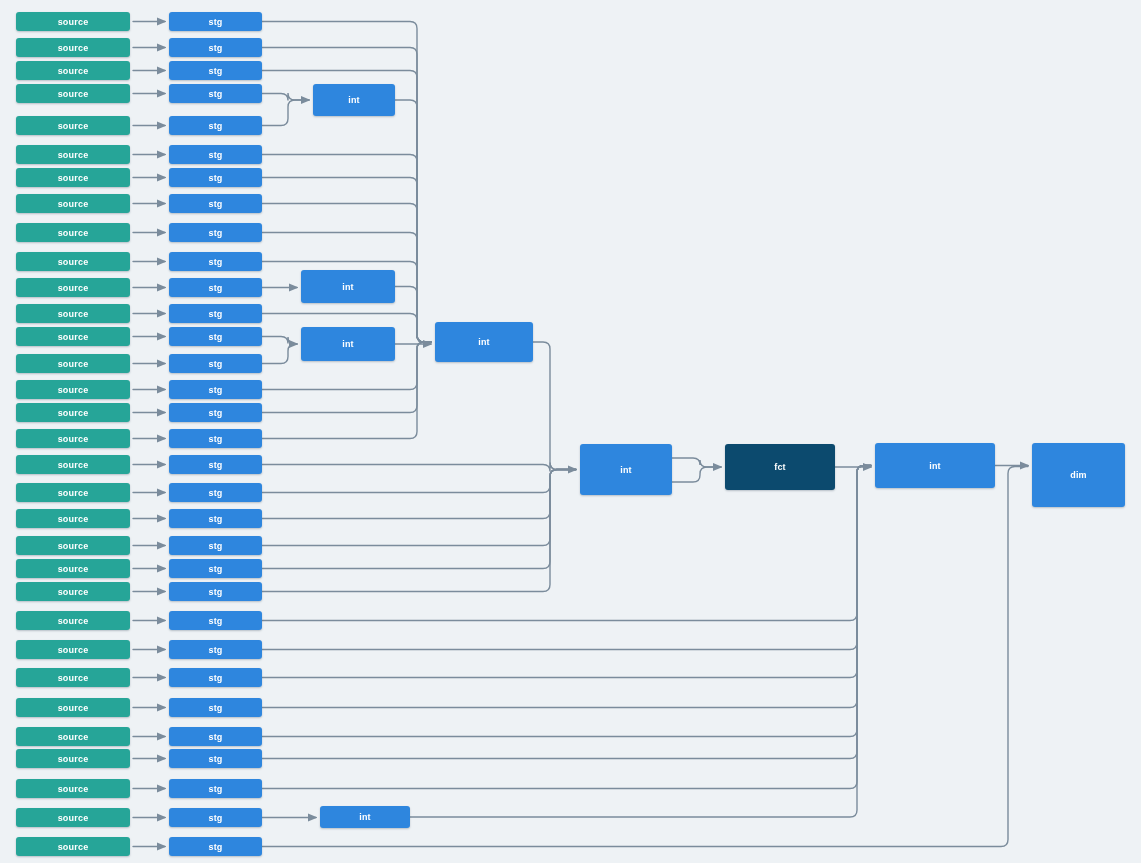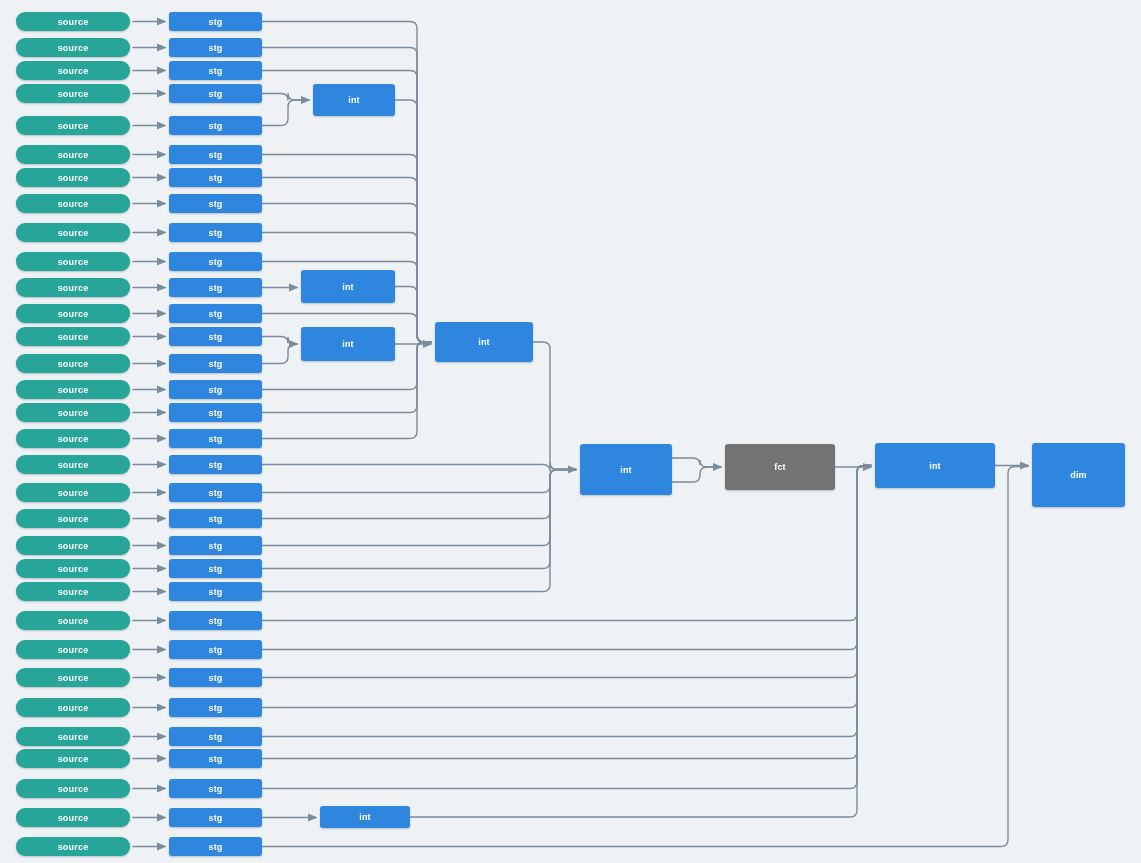--- a/index.html
+++ b/index.html
@@ -17,21 +17,21 @@
     display:flex;align-items:center;justify-content:center;
     color:#ffffff;
     font-size:9px;
     font-weight:bold;
     letter-spacing:.2px;
     border-radius:3px;
     box-shadow:0 1px 2px rgba(40,60,80,.28);
     user-select:none;
     cursor:pointer;
   }
-  .node.source{background:#26a598;border-radius:9px;}
+  .node.source{background:#26a598;}
   .node.stg,.node.int,.node.fct,.node.dim{background:#2e86de;}
   .node-label{pointer-events:none;}
 </style>
 </head>
 <body>
 
 <div id="canvas">
   <svg id="wires">
     <defs>
       <marker id="arrow" markerWidth="7" markerHeight="7" refX="6" refY="3" orient="auto" markerUnits="strokeWidth">
@@ -315,21 +315,21 @@
       </div>
       <div class="node int" style="left: 301px; top: 327px; width: 94px; height: 34px; background: rgb(46, 134, 222);">
         <span class="node-label">int</span>
       </div>
       <div class="node int" style="left: 435px; top: 322px; width: 98px; height: 40px; background: rgb(46, 134, 222);">
         <span class="node-label">int</span>
       </div>
       <div class="node int" style="left: 580px; top: 444px; width: 92px; height: 51px; background: rgb(46, 134, 222);">
         <span class="node-label">int</span>
       </div>
-      <div class="node fct" style="left: 725px; top: 444px; width: 110px; height: 46px; background: #737373;">
+      <div class="node fct" style="left: 725px; top: 444px; width: 110px; height: 46px; background: #0c4a6e;">
         <span class="node-label">fct</span>
       </div>
       <div class="node int" style="left: 875px; top: 443px; width: 120px; height: 45px; background: rgb(46, 134, 222);">
         <span class="node-label">int</span>
       </div>
       <div class="node dim" style="left: 1032px; top: 443px; width: 93px; height: 64px; background: rgb(46, 134, 222);">
         <span class="node-label">dim</span>
       </div>
       <div class="node int" style="left: 320px; top: 806px; width: 90px; height: 22px; background: rgb(46, 134, 222);">
         <span class="node-label">int</span>

